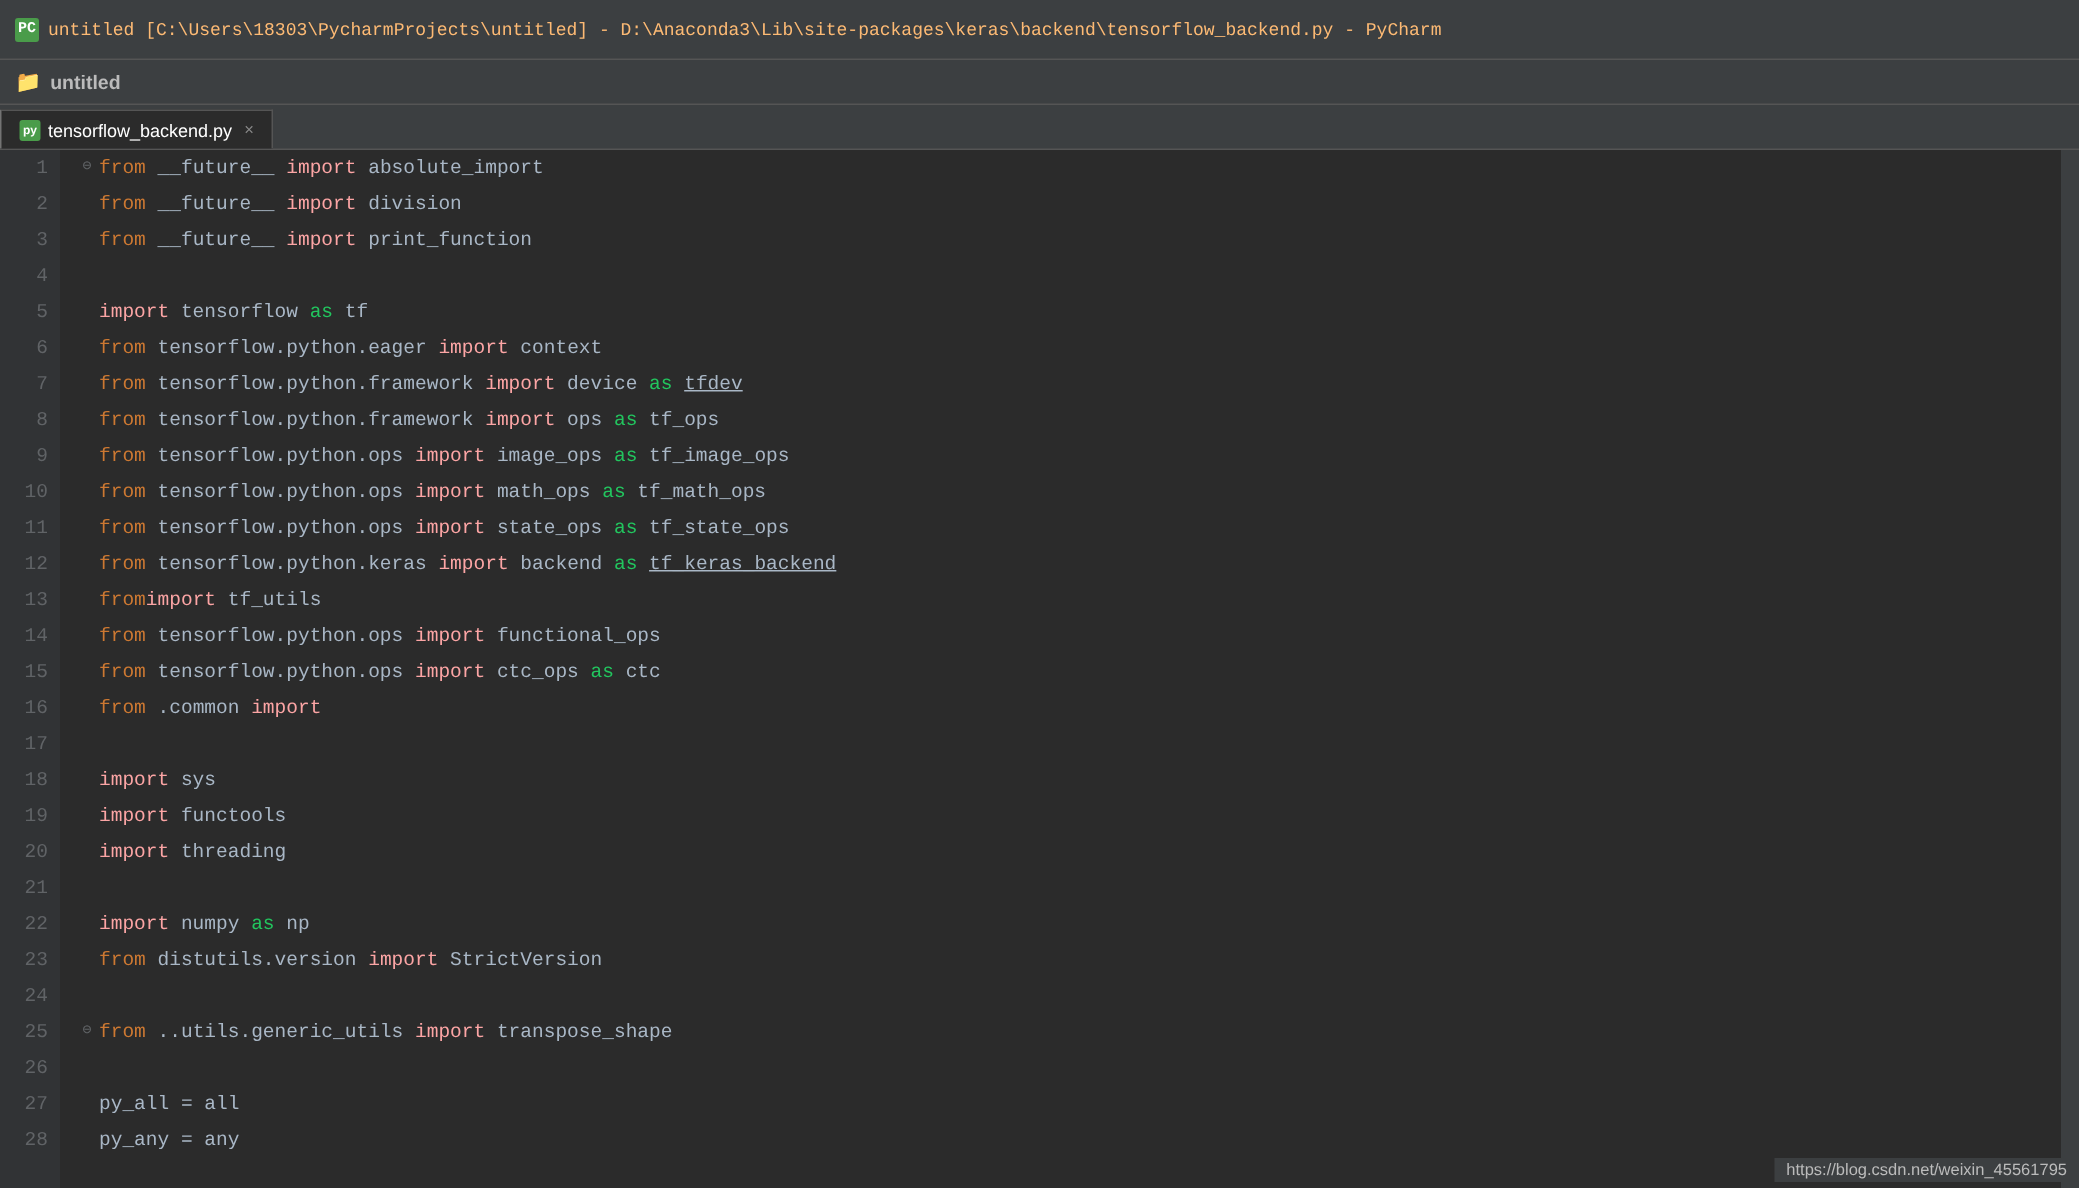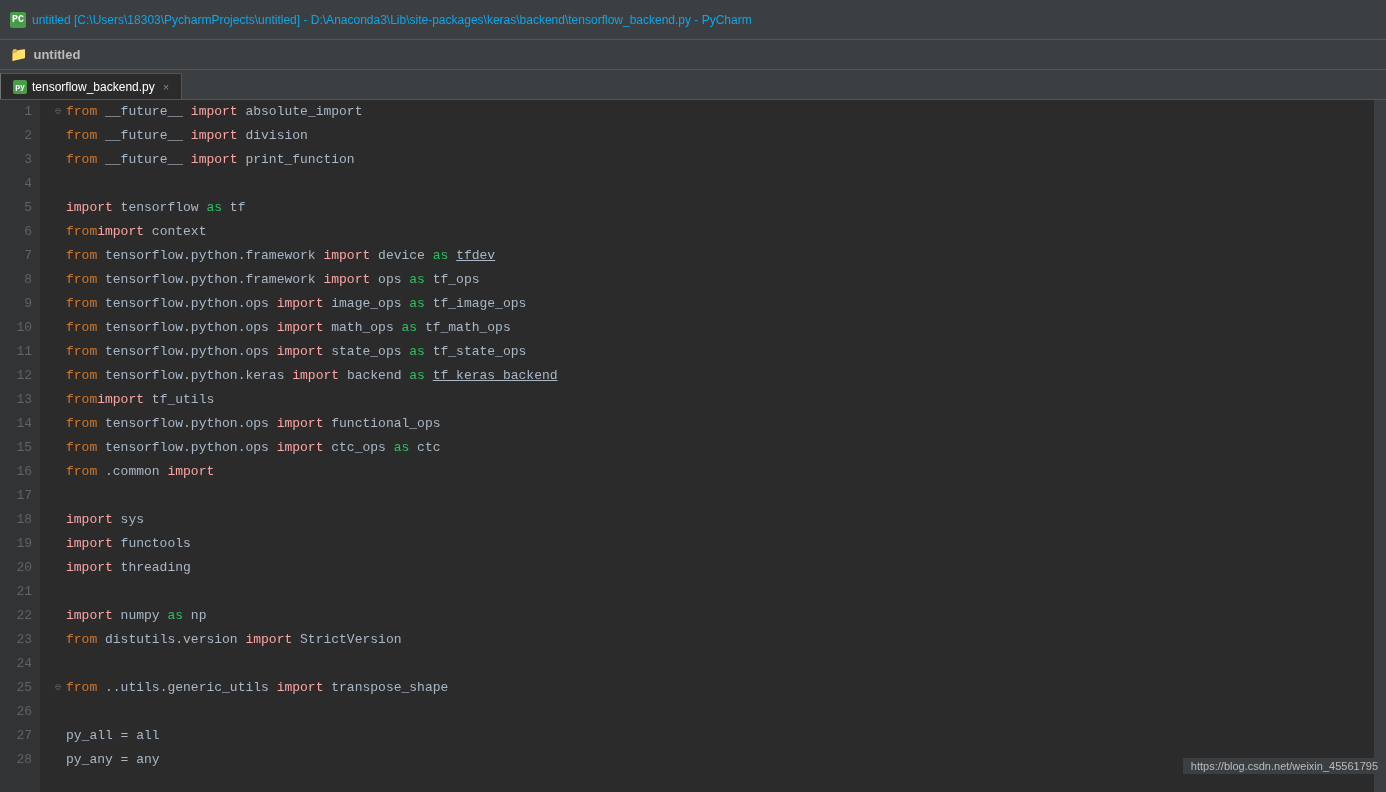--- a/index.html
+++ b/index.html
@@ -23,22 +23,22 @@
     }
     #title-bar-icon {
       width: 16px; height: 16px;
       margin-right: 6px;
       background: #4a9c4a;
       border-radius: 2px;
       display: flex; align-items: center; justify-content: center;
       color: white; font-size: 10px; font-weight: bold;
     }
     #title-bar-text {
-      color: #0ea5e9;
-      font-family: Liberation Sans, sans-serif;
+      color: #fdba74;
+      font-family: Liberation Mono, monospace;
       font-size: 12px;
     }
     
     #project-bar {
       background: #3c3f41;
       height: 30px;
       display: flex;
       align-items: center;
       padding: 0 10px;
       border-bottom: 1px solid #555;
@@ -146,21 +146,21 @@
     .kw-as      { color: #22c55e; }
     .tf-underline { text-decoration: underline; color: #a9b7c6; }
     
     #scrollbar-area {
       width: 12px;
       background: #3c3f41;
     }
     
     #status-bar {
       position: fixed;
-      bottom: 18px;
+      bottom: 4px;
       right: 0;
       background: #3c3f41;
       color: #bbbbbb;
       font-family: Arial, sans-serif;
       font-size: 11px;
       padding: 2px 8px;
     }
   </style>
 </head>
 <body>
@@ -213,21 +213,21 @@
       <span class="line-num">26</span>
       <span class="line-num">27</span>
       <span class="line-num">28</span>
     </div>
   <div id="code-area">
   <div class="code-line"><span class="fold-gutter">⊖</span><span class="kw-from">from</span><span> __future__ </span><span class="kw-import">import</span><span> absolute_import</span></div>
       <div class="code-line"><span class="fold-gutter"></span><span class="kw-from">from</span><span> __future__ </span><span class="kw-import">import</span><span> division</span></div>
       <div class="code-line"><span class="fold-gutter"></span><span class="kw-from">from</span><span> __future__ </span><span class="kw-import">import</span><span> print_function</span></div>
       <div class="code-line"><span class="fold-gutter"></span></div>
       <div class="code-line"><span class="fold-gutter"></span><span class="kw-import">import</span><span> tensorflow </span><span class="kw-as">as</span><span> tf</span></div>
-      <div class="code-line"><span class="fold-gutter"></span><span class="kw-from">from</span><span class="kw-import">import</span><span> context</span></div>
+      <div class="code-line"><span class="fold-gutter"></span><span class="kw-from">from</span><span> tensorflow.python.eager </span><span class="kw-import">import</span><span> context</span></div>
       <div class="code-line"><span class="fold-gutter"></span><span class="kw-from">from</span><span> tensorflow.python.framework </span><span class="kw-import">import</span><span> device </span><span class="kw-as">as</span><span> </span><span class="tf-underline">tfdev</span></div>
       <div class="code-line"><span class="fold-gutter"></span><span class="kw-from">from</span><span> tensorflow.python.framework </span><span class="kw-import">import</span><span> ops </span><span class="kw-as">as</span><span> tf_ops</span></div>
       <div class="code-line"><span class="fold-gutter"></span><span class="kw-from">from</span><span> tensorflow.python.ops </span><span class="kw-import">import</span><span> image_ops </span><span class="kw-as">as</span><span> tf_image_ops</span></div>
       <div class="code-line"><span class="fold-gutter"></span><span class="kw-from">from</span><span> tensorflow.python.ops </span><span class="kw-import">import</span><span> math_ops </span><span class="kw-as">as</span><span> tf_math_ops</span></div>
       <div class="code-line"><span class="fold-gutter"></span><span class="kw-from">from</span><span> tensorflow.python.ops </span><span class="kw-import">import</span><span> state_ops </span><span class="kw-as">as</span><span> tf_state_ops</span></div>
       <div class="code-line"><span class="fold-gutter"></span><span class="kw-from">from</span><span> tensorflow.python.keras </span><span class="kw-import">import</span><span> backend </span><span class="kw-as">as</span><span> </span><span class="tf-underline">tf_keras_backend</span></div>
       <div class="code-line"><span class="fold-gutter"></span><span class="kw-from">from</span><span class="kw-import">import</span><span> tf_utils</span></div>
       <div class="code-line"><span class="fold-gutter"></span><span class="kw-from">from</span><span> tensorflow.python.ops </span><span class="kw-import">import</span><span> functional_ops</span></div>
       <div class="code-line"><span class="fold-gutter"></span><span class="kw-from">from</span><span> tensorflow.python.ops </span><span class="kw-import">import</span><span> ctc_ops </span><span class="kw-as">as</span><span> ctc</span></div>
       <div class="code-line"><span class="fold-gutter"></span><span class="kw-from">from</span><span> .common </span><span class="kw-import">import</span></div>

